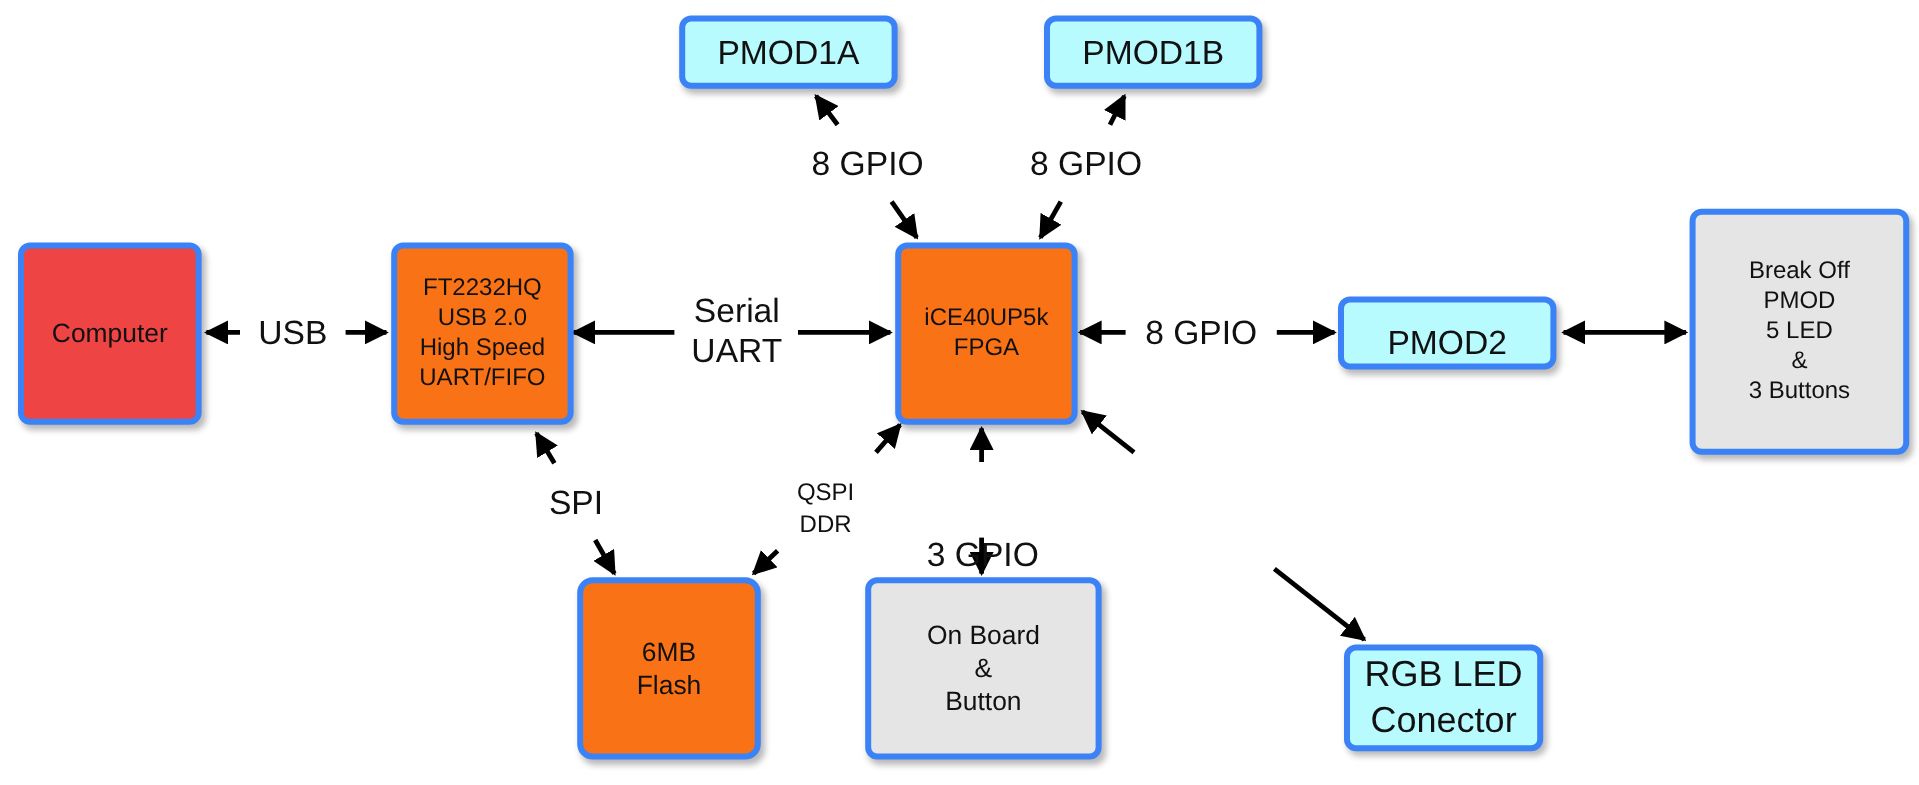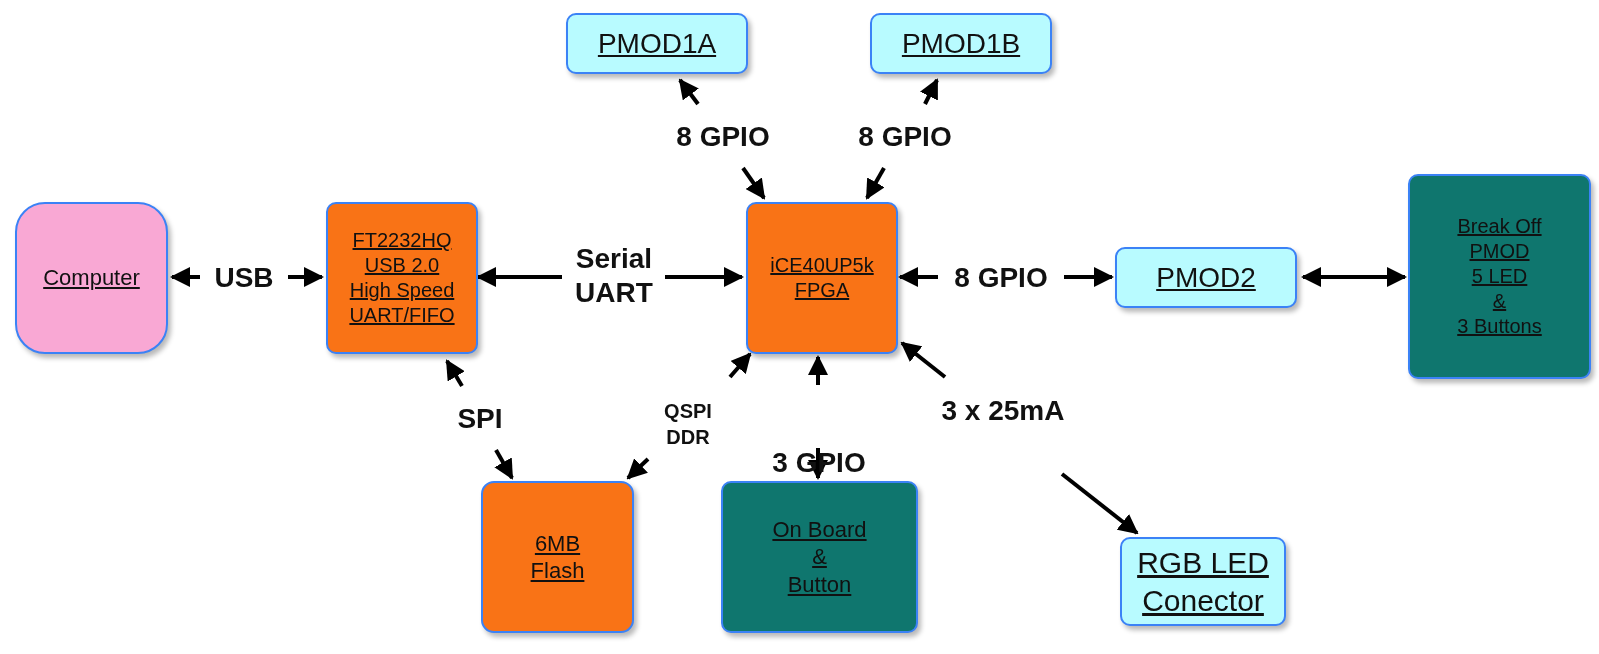--- a/index.html
+++ b/index.html
@@ -1,31 +1,31 @@
 <!DOCTYPE html>
 <html><head>
 <meta charset="utf-8">
 <style>
   html, body { margin:0; padding:0; background:#ffffff; }
   body { width:1599px; height:654px; position:relative; overflow:hidden;
          font-family:"Liberation Sans", sans-serif; color:#111; }
   svg.wires { position:absolute; left:0; top:0; width:1599px; height:654px; }
-  .box { position:absolute; box-sizing:border-box; border:2px solid #3b82f6; border-radius:10px;
+  .box { position:absolute; box-sizing:border-box; border:5px solid #3b82f6; border-radius:10px;
          display:flex; flex-direction:column; align-items:center; justify-content:center;
-         text-align:center; box-shadow:3px 4px 5px rgba(0,0,0,0.28);text-decoration:underline; }
+         text-align:center; box-shadow:3px 4px 5px rgba(0,0,0,0.28); }
   .box span { display:block; line-height:1.25; }
-  .pink { background:#f9a8d4;border-radius:30px; }
+  .pink { background:#ef4444; }
   .gray { background:#f97316; }
   .cyan { background:#b8fbff; }
-  .green { background:#0f766e; }
+  .green { background:#e5e5e5; }
   .f20 { font-size:20px; }
   .f22 { font-size:22px; }
   .f28 { font-size:28px; }
   .f30 { font-size:30px; }
-  .lbl { position:absolute; font-size:28px; text-align:center; line-height:1.2; white-space:nowrap;font-weight:bold; }
+  .lbl { position:absolute; font-size:28px; text-align:center; line-height:1.2; white-space:nowrap; }
   .lbl span { display:block; }
   .small { font-size:20px; line-height:1.3; }
 </style>
 </head>
 <body>
 
 <svg class="wires" viewBox="0 0 1599 654">
   <defs>
     <marker id="ah" viewBox="0 0 10 10" refX="9" refY="5" markerWidth="5" markerHeight="5" orient="auto-start-reverse">
       <path d="M0,0 L10,5 L0,10 z" fill="#000"></path>
@@ -81,21 +81,21 @@
 </div>
 
 <div class="box cyan f28" style="left:566px;top:13px;width:182px;height:61px;">
   <span>PMOD1A</span>
 </div>
 
 <div class="box cyan f28" style="left:870px;top:13px;width:182px;height:61px;justify-content:center;">
   <span>PMOD1B</span>
 </div>
 
-<div class="box cyan f28" style="left:1115px;top:247px;width:182px;height:61px;">
+<div class="box cyan f28" style="left:1115px;top:247px;width:182px;height:61px;justify-content:flex-end;">
   <span>PMOD2</span>
 </div>
 
 <div class="box green f20" style="left:1408px;top:174px;width:183px;height:205px;">
   <span>Break Off</span>
   <span>PMOD</span>
   <span>5 LED</span>
   <span>&amp;</span>
   <span>3 Buttons</span>
 </div>
@@ -136,14 +136,13 @@
   <span>SPI</span>
 </div>
 <div class="lbl small" style="left:656px;top:398px;width:64px;">
   <span>QSPI</span>
   <span>DDR</span>
 </div>
 <div class="lbl" style="left:760px;top:402px;width:118px;margin-top:44px;">
   <span>3 GPIO</span>
 </div>
 <div class="lbl" style="left:898px;top:394px;width:210px;">
-  <span>3 x 25mA</span>
 </div>
 
 </body></html>

